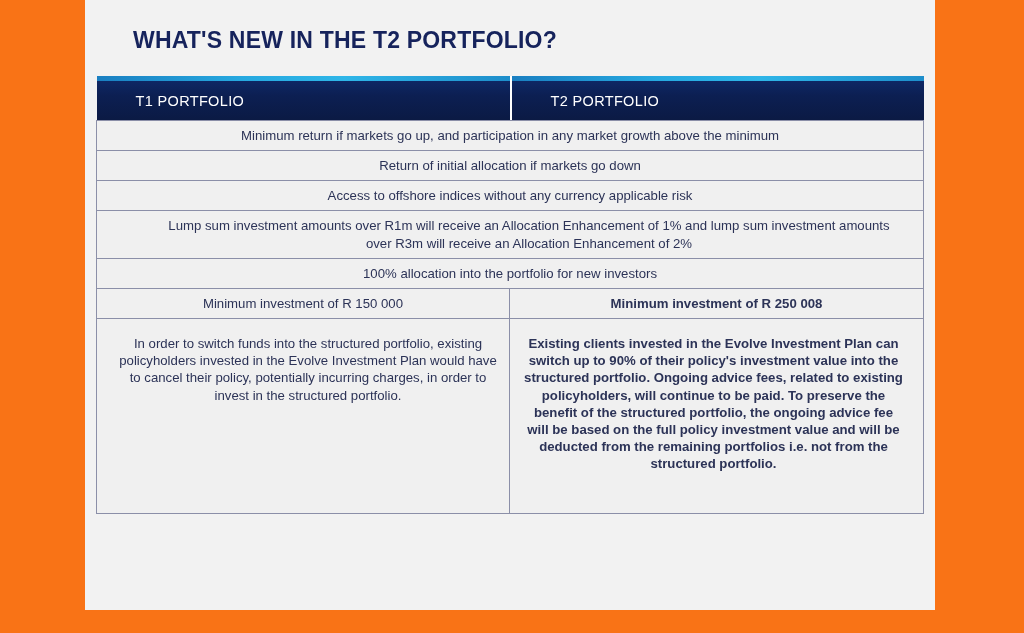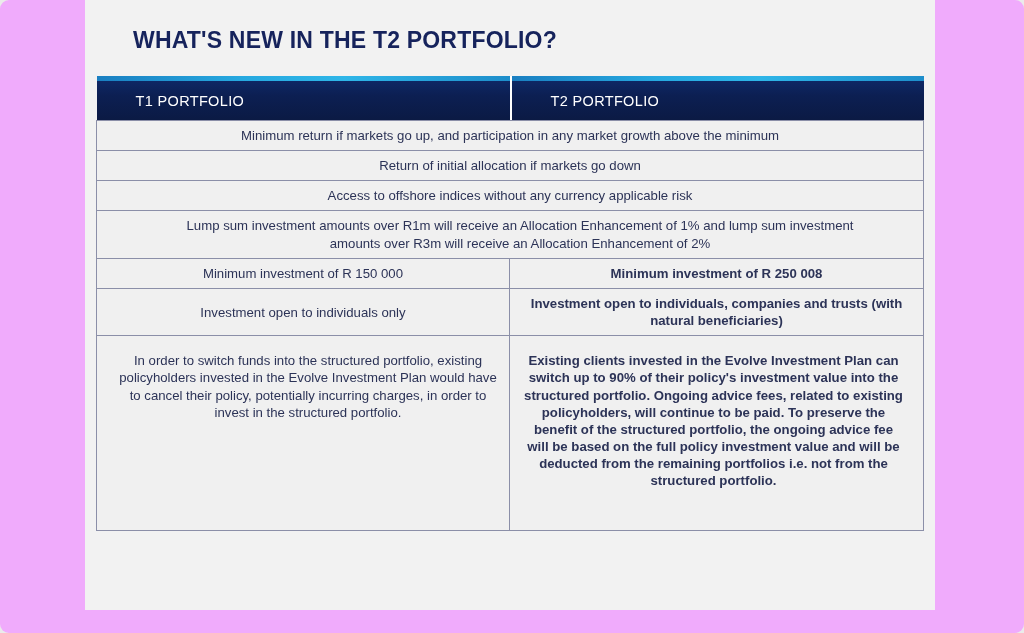--- a/index.html
+++ b/index.html
@@ -12,22 +12,21 @@
     background: #ebebeb;
     font-family: "Liberation Sans", sans-serif;
     overflow: hidden;
   }
 
   
   #canvas {
     position: relative;
     width: 1024px;
     height: 633px;
-    background: #f0abfc;
-    border-radius: 9px;
+    background: #f97316;
   }
   #slide {
     position: absolute;
     left: 85px;
     top: 0px;
     width: 850px;
     height: 610px;
     background: #f2f2f2;
     box-sizing: border-box;
   }
@@ -158,35 +157,34 @@
 
         <tr>
           <td class="wide" colspan="2">Return of initial allocation if markets go down</td>
         </tr>
 
         <tr>
           <td class="wide" colspan="2">Access to offshore indices without any currency applicable risk</td>
         </tr>
 
         <tr>
-          <td class="wide" colspan="2" style="padding-left:70px;padding-right:50px;">Lump sum investment amounts over R1m will receive an Allocation Enhancement of 1% and lump sum investment amounts over R3m will receive an Allocation Enhancement of 2%</td>
+          <td class="wide" colspan="2" style="padding-left:70px;padding-right:32px;">Lump sum investment amounts over R1m will receive an Allocation Enhancement of 1% and lump sum investment amounts over R3m will receive an Allocation Enhancement of 2%</td>
         </tr>
 
 
+        <tr>
+          <td class="wide" colspan="2">100% allocation into the portfolio for new investors</td>
+        </tr>
 
 
         <tr>
           <td class="t1cell">Minimum investment of R 150 000</td>
           <td class="t2cell">Minimum investment of R 250 008</td>
         </tr>
 
-        <tr>
-          <td class="t1cell">Investment open to individuals only</td>
-          <td class="t2cell">Investment open to individuals, companies and trusts (with natural beneficiaries)</td>
-        </tr>
 
         <tr>
           <td class="t1cell tall" style="padding-left:22px;padding-top:16px;vertical-align:top;">In order to switch funds into the structured portfolio, existing policyholders invested in the Evolve Investment Plan would have to cancel their policy, potentially incurring charges, in order to invest in the structured portfolio.</td>
           <td class="t2cell tall" style="padding-top:16px;padding-right:18px;vertical-align:top;height:172px;">Existing clients invested in the Evolve Investment Plan can switch up to 90% of their policy's investment value into the structured portfolio. Ongoing advice fees, related to existing policyholders, will continue to be paid. To preserve the benefit of the structured portfolio, the ongoing advice fee will be based on the full policy investment value and will be deducted from the remaining portfolios i.e. not from the structured portfolio.</td>
         </tr>
 
       </tbody>
         </table>
     </div>
 

